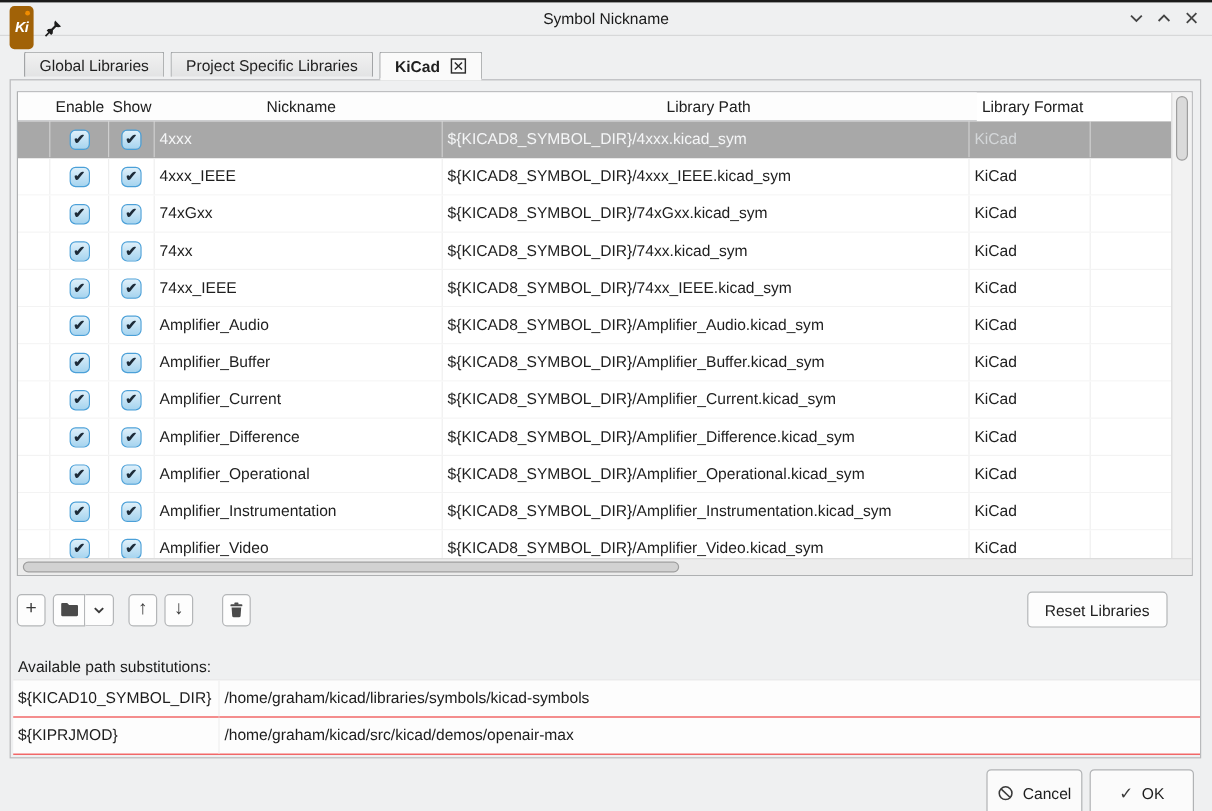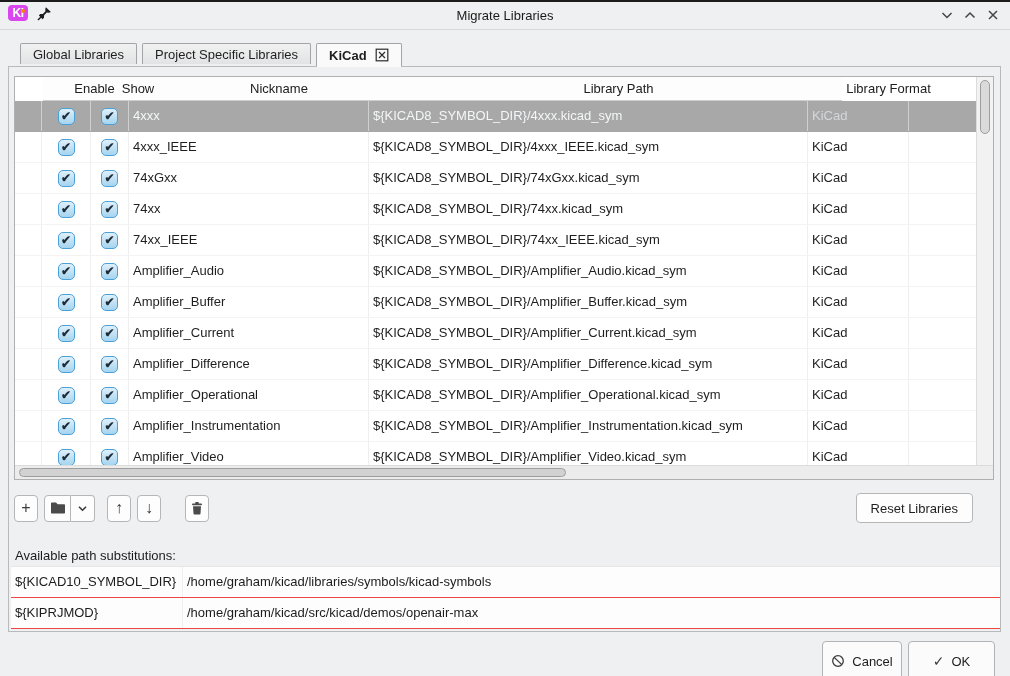--- a/index.html
+++ b/index.html
@@ -9,22 +9,22 @@
     position: relative; width: 1010px; height: 676px;
     background: #eff0f1; overflow: hidden; cursor: default;
     font-size: 13px; color: #1e1e1e;
   }
   .top-edge { position:absolute; left:0; top:0; width:100%; height:2px; background:#1b1b1b; }
 
   
   .titlebar { position:absolute; left:0; top:2px; width:100%; height:28px;
     border-bottom:1px solid #d7d8d9; }
   .tb-left { position:absolute; left:8px; top:3px; display:flex; align-items:center; gap:9px; }
-  .kicad-logo { position:relative; width:20px; height:16px; border-radius:4px; background:#d946ef;
-    display:flex; align-items:center; justify-content:center; }
+  .kicad-logo { position:relative; width:20px; height:36px; border-radius:4px; background:#a16207;
+    display:flex; align-items:center; justify-content:center;font-style:italic; }
   .kicad-logo span { color:#fff; font-weight:bold; font-size:12px; letter-spacing:-0.5px; }
   .kicad-logo i { position:absolute; width:4px; height:4px; border-radius:50%; background:#f08c00; top:4px; right:3px; }
   .tb-title { position:absolute; left:50%; top:6px; transform:translateX(-50%); color:#1a1a1a; }
   .tb-controls { position:absolute; right:10px; top:6px; display:flex; gap:9px; align-items:center; }
   .tb-controls svg { display:block; }
 
   
   .tabs { position:absolute; left:20px; top:43px; height:23px; display:flex; align-items:flex-start; gap:5px; z-index:3; }
   .tab { height:21px; padding:0 12px; display:flex; align-items:center; gap:8px;
     background:linear-gradient(#f1f1f1,#e2e3e4); border:1px solid #a2a4a6; border-bottom:none;
@@ -33,21 +33,21 @@
   .tab.active::after { content:""; position:absolute; left:0; right:0; bottom:-1px; height:2px; background:#fafafa; }
 
   
   .panel { position:absolute; left:8px; top:66px; width:993px; height:566px;
     border:1px solid #b9babc; background:#eff0f1; }
 
   
   .grid { position:absolute; left:5px; top:9px; width:980px; height:404px;
     border:1px solid #aeb0b2; background:#ffffff; }
   .grid-cols { display:grid; grid-template-columns:27px 49px 38px 240px 439px 101px 1fr; }
-  .grid-header { width:799px; height:24px; border-bottom:1px solid #cdced0; background:#fdfdfd;margin-left:28px; }
+  .grid-header { width:799px; height:24px; border-bottom:1px solid #cdced0; background:#fdfdfd; }
   .hcell { font-size:13px; color:#202020; text-align:center; line-height:23px;
     white-space:nowrap; overflow:hidden; }
   .grid-body { width:962px; height:365px; overflow:hidden; }
   .trow { height:31px; background:#ffffff; border-bottom:1px solid #f3f3f3; }
   .cell { line-height:30px; white-space:nowrap; overflow:hidden; border-right:1px solid #efefef; }
   .cell.c-fill { border-right:none; }
   .cbcell { display:flex; align-items:center; justify-content:center; }
   .c-nick, .c-path, .c-fmt { padding-left:4px; }
   .trow.sel { background:#a8a8a8; border-bottom:1px solid #a8a8a8; }
   .trow.sel .cell { color:#f5f6f7; border-right:1px solid rgba(255,255,255,0.45); }
@@ -105,21 +105,21 @@
     <div class="tb-left">
       <div class="kicad-logo">
           <span>Ki</span>
           <i></i>
         </div>
       <svg width="15" height="15" viewBox="0 0 16 16">
         <path d="M9.5 1.2 L14.8 6.5 L12.8 7.2 L10.4 7 L7.6 9.8 L7.4 12.6 L6 14 L2 10 L3.4 8.6 L6.2 8.4 L9 5.6 L8.8 3.2 Z" fill="#1d1d1d"></path>
         <line x1="4.6" y1="11.4" x2="1" y2="15" stroke="#1d1d1d" stroke-width="1.5"></line>
       </svg>
     </div>
-    <div class="tb-title">Migrate Libraries</div>
+    <div class="tb-title">Symbol Nickname</div>
     <div class="tb-controls">
       <svg width="14" height="14" viewBox="0 0 14 14">
         <polyline points="2.5,5 7,9.5 11.5,5" fill="none" stroke="#454545" stroke-width="1.5"></polyline>
       </svg>
       <svg width="14" height="14" viewBox="0 0 14 14">
         <polyline points="2.5,9.5 7,5 11.5,9.5" fill="none" stroke="#454545" stroke-width="1.5"></polyline>
       </svg>
       <svg width="14" height="14" viewBox="0 0 14 14">
         <path d="M3 3 L11 11 M11 3 L3 11" stroke="#454545" stroke-width="1.5"></path>
       </svg>

